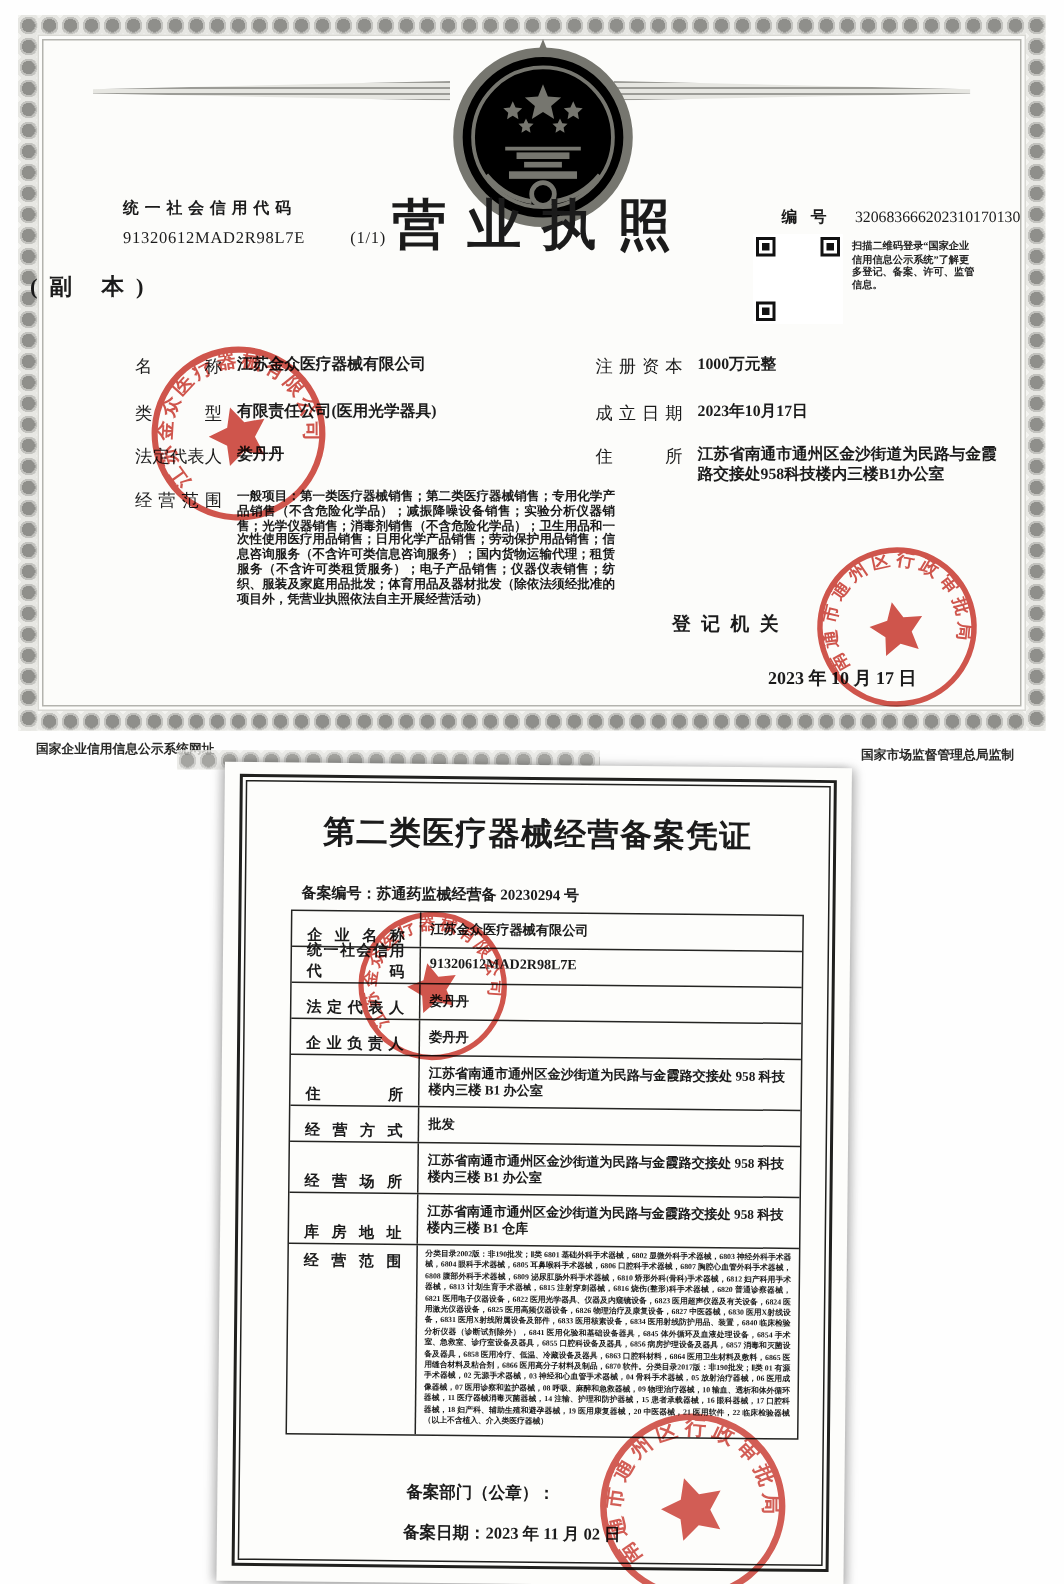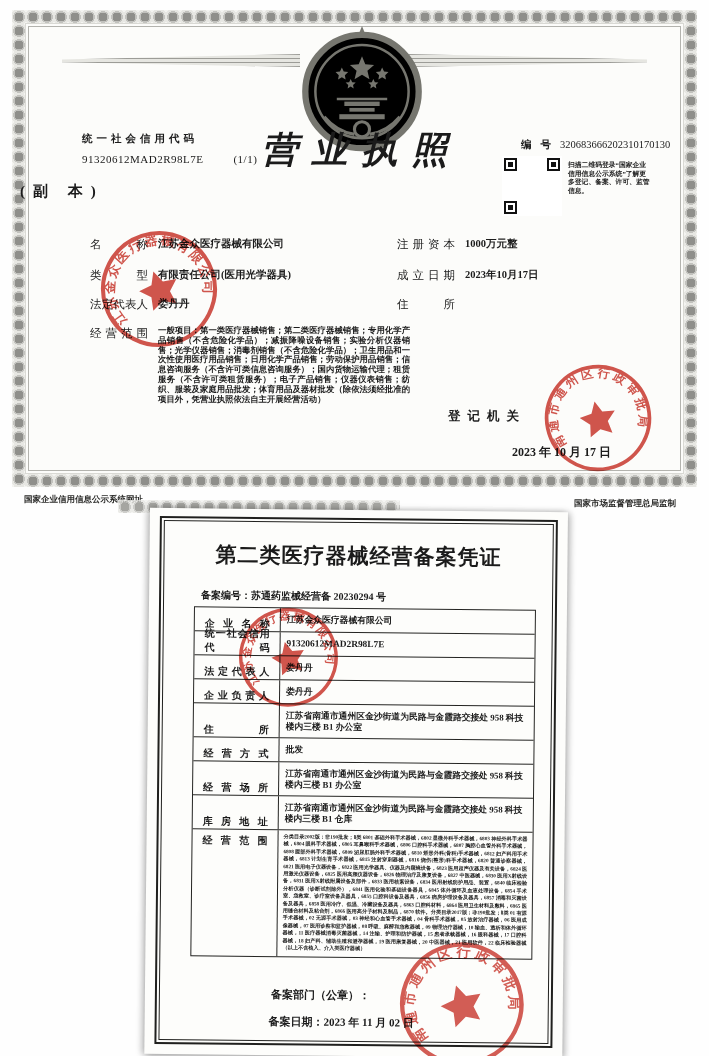--- a/index.html
+++ b/index.html
@@ -23,24 +23,24 @@
   .edge-r{right:0;top:0;bottom:0;width:13px;background-size:13px 14px;}
   .doc1-inner{position:absolute;inset:16px;border:1.5px solid #b3b3ae;outline:1px solid #d9d9d4;outline-offset:2px;}
   .emblem-wrap{position:absolute;left:287px;top:16px;width:126px;height:100px;}
   .wing{position:absolute;height:13px;background:repeating-linear-gradient(180deg,#9c9c97 0 1.5px,#e6e6e1 1.5px 4px);}
   .wing-l{left:50px;top:44px;width:238px;clip-path:polygon(0 42%,100% 0,100% 100%,0 64%);}
   .wing-r{right:50px;top:44px;width:238px;clip-path:polygon(0 0,100% 42%,100% 64%,0 100%);}
   .code-block{position:absolute;left:70px;top:122px;}
   .code-label{font-size:10.5px;font-weight:700;letter-spacing:4px;font-family:"Liberation Sans",sans-serif;}
   .code-value{font-size:11px;margin-top:7px;letter-spacing:.5px;}
   .code-page{margin-left:14px;padding-left:16px;}
-  .lic-title{position:absolute;left:0;right:0;top:116px;text-align:center;font-size:36px;font-weight:700;letter-spacing:14px;text-indent:14px;font-style:italic;}
+  .lic-title{position:absolute;left:0;right:0;top:116px;text-align:center;font-size:36px;font-weight:700;letter-spacing:14px;text-indent:14px;}
   .lic-sub{position:absolute;left:0;right:0;top:172px;text-align:left;font-size:15px;font-weight:700;letter-spacing:8px;text-indent:8px;}
   .serial{position:absolute;left:486px;top:128px;font-size:10.5px;}
-  .serial b{letter-spacing:3px;margin-right:6px;font-family:"Liberation Sans",sans-serif;padding-left:23px;}
+  .serial b{letter-spacing:3px;margin-right:16px;font-family:"Liberation Sans",sans-serif;padding-left:23px;}
   
   .qr{position:absolute;left:492px;top:148px;width:56px;height:56px;background:#fff;
       background-image:
         repeating-linear-gradient(0deg,#151515 0 3px,transparent 3px 6px),
         repeating-linear-gradient(90deg,#151515 0 3px,transparent 3px 7px);
       background-blend-mode:screen;outline:2px solid #fff;}
   .qr i{position:absolute;width:13px;height:13px;border:2.5px solid #111;background:#fff;box-sizing:border-box;}
   .qr i::after{content:"";position:absolute;inset:2px;background:#111;}
   .qr .f1{left:0;top:0}.qr .f2{right:0;top:0}.qr .f3{left:0;bottom:0}
   .qr-caption{position:absolute;left:556px;top:151px;width:84px;font-size:6.8px;line-height:8.6px;font-weight:600;color:#222;}
@@ -168,20 +168,21 @@
   <div class="f-row" style="left:385px;top:227px;">
     <span class="lbl w58">注册资本</span>
     <span class="val" style="margin-left:10px;">1000万元整</span>
   </div>
   <div class="f-row" style="left:385px;top:258px;">
     <span class="lbl w58">成立日期</span>
     <span class="val" style="margin-left:10px;text-align:right;">2023年10月17日</span>
   </div>
   <div class="f-row" style="left:385px;top:287px;">
     <span class="lbl w58">住所</span>
+    <span class="val val-addr" style="margin-left:10px;">江苏省南通市通州区金沙街道为民路与金霞路交接处958科技楼内三楼B1办公室</span>
   </div>
 
   <div class="registry">登记机关</div>
   <div class="lic-date">2023 年 10 月 17 日</div>
 
   <div class="seal seal-d1c">
     <svg viewBox="0 0 120 120">
       <defs>
           <path id="arc1" d="M 21.9 82 A 44 44 0 1 1 98.1 82"></path>
         </defs>

